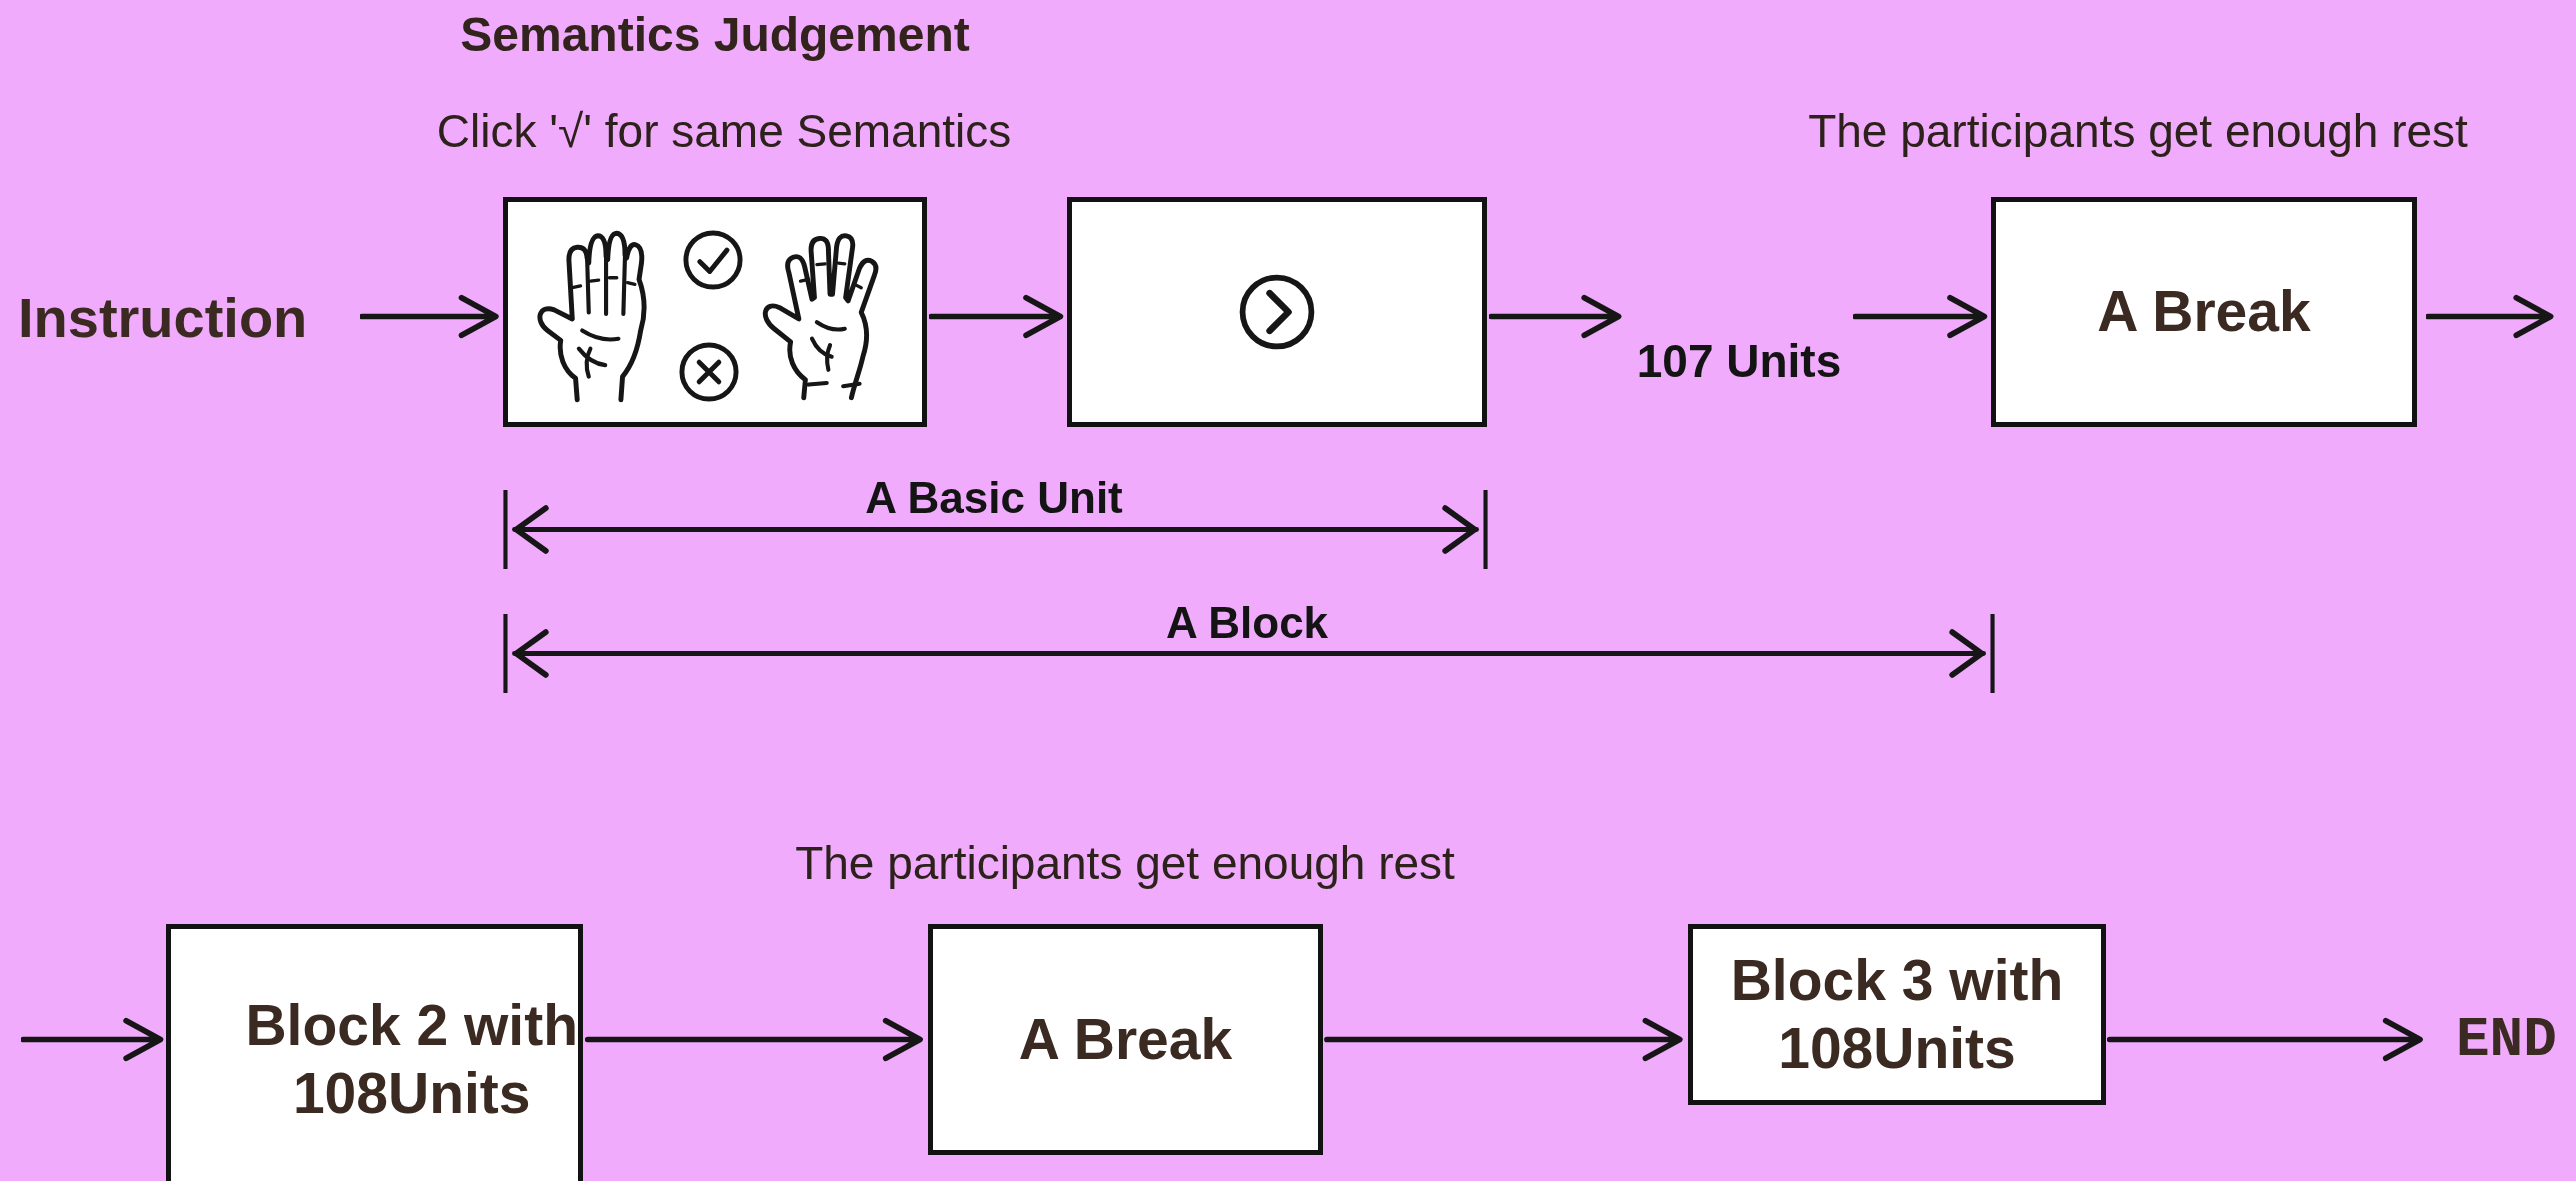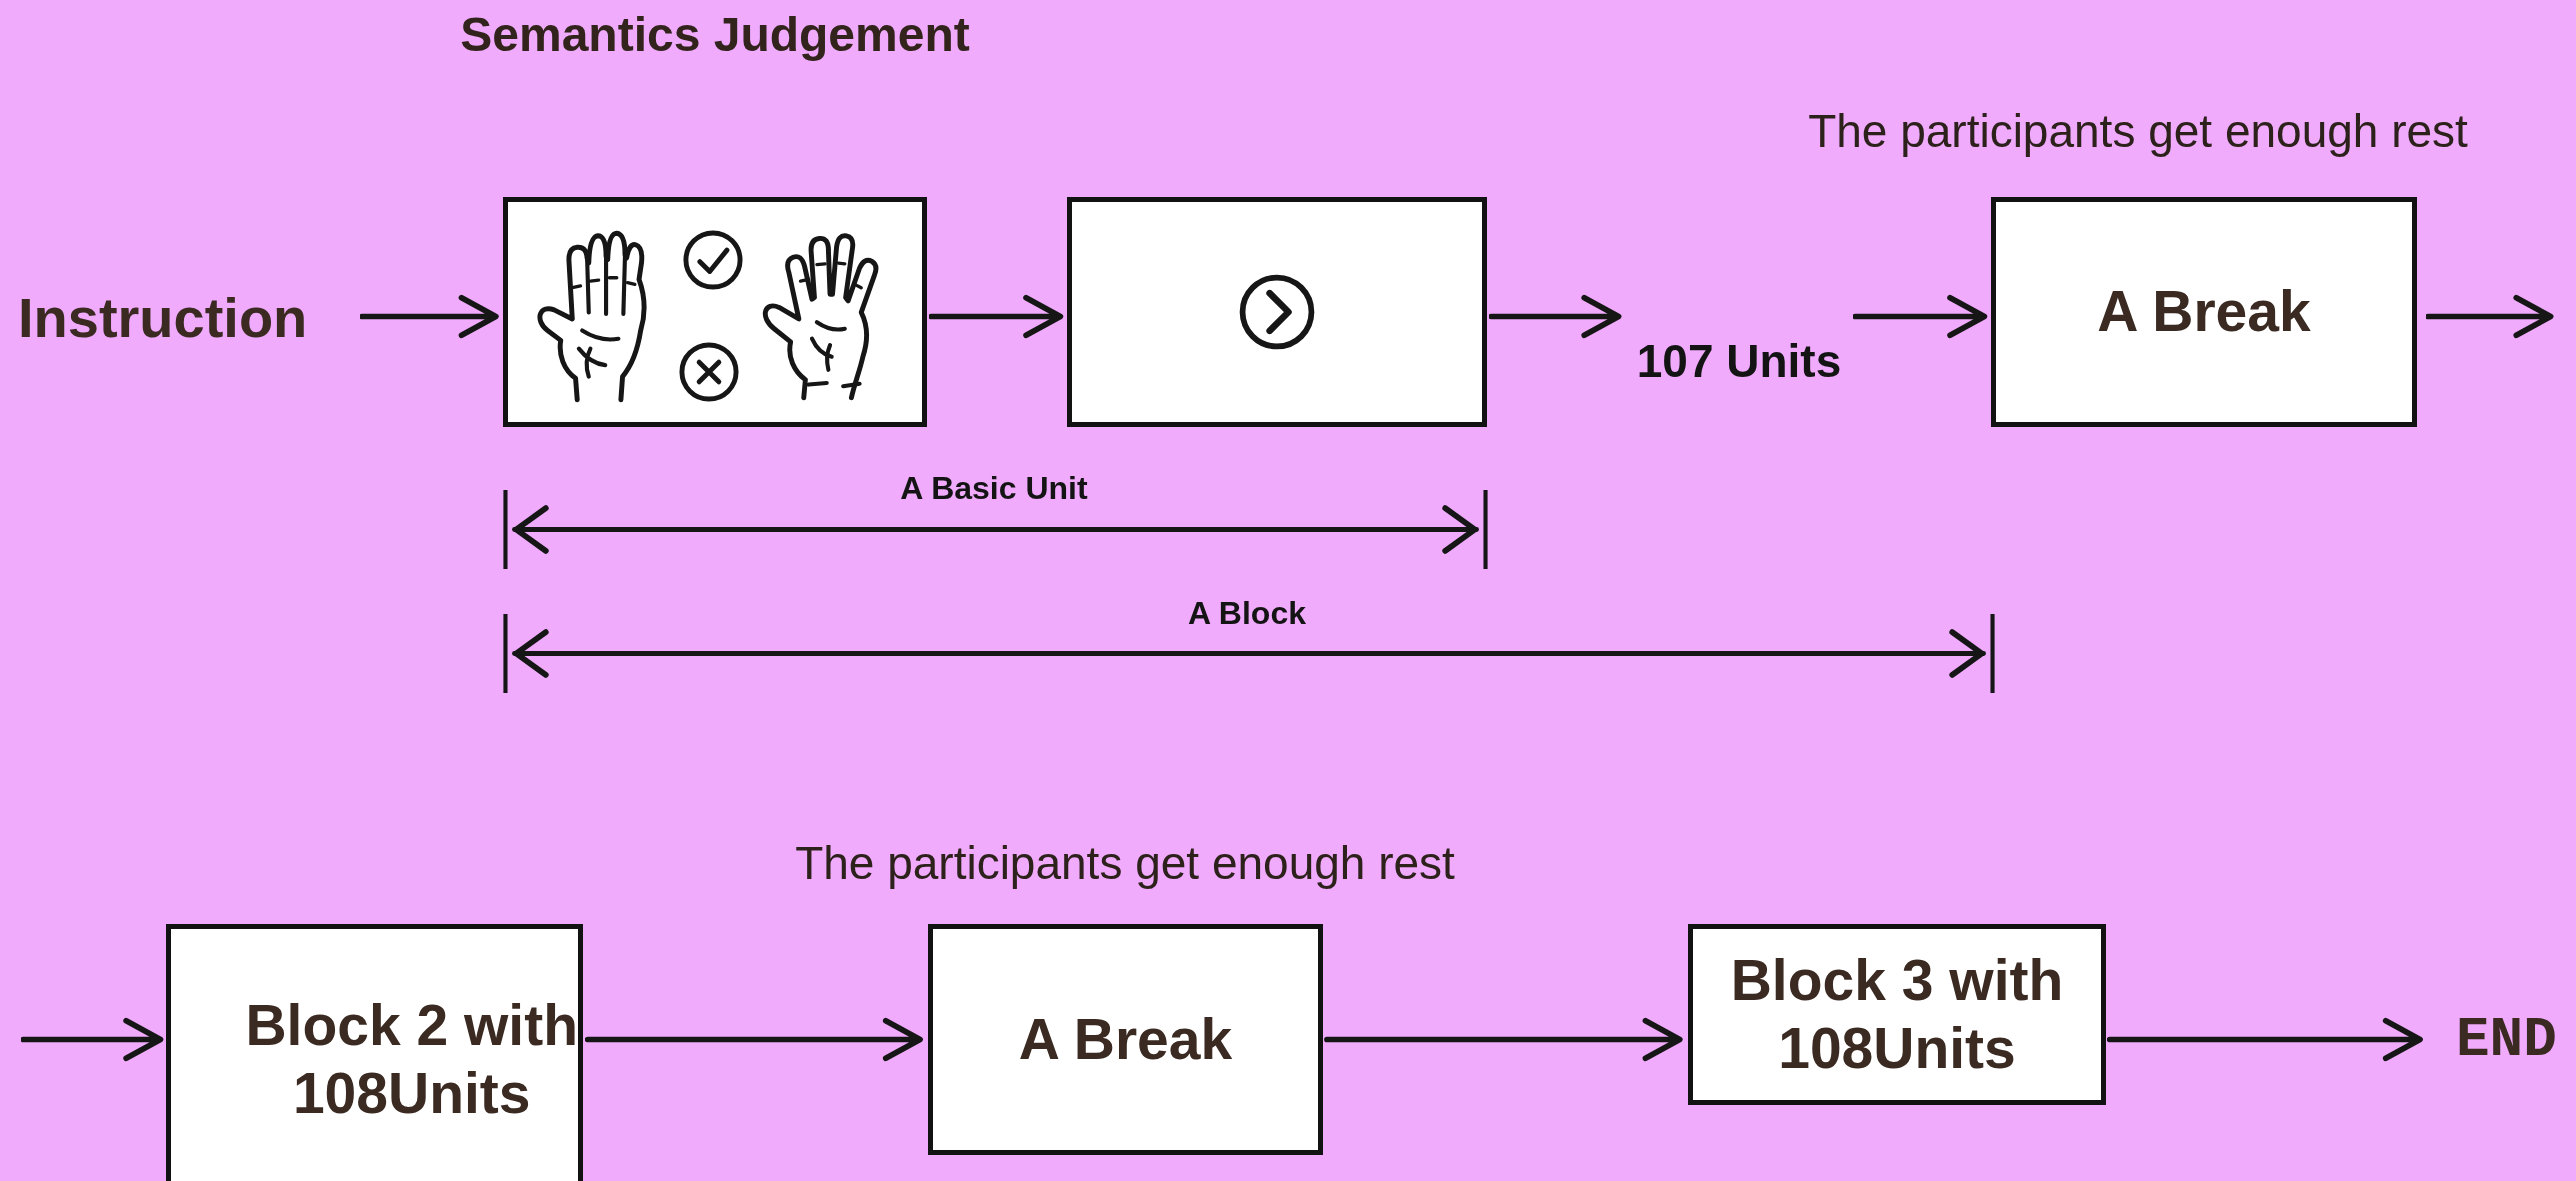--- a/index.html
+++ b/index.html
@@ -14,37 +14,38 @@
        font-size:46px;color:#2d211b;line-height:53px;}
   .cap.bold{font-weight:bold;font-size:48px;color:#32241d;}
 
   
   .big-label{position:absolute;font-weight:bold;font-size:56px;line-height:66px;
              color:#3a2a22;white-space:nowrap;}
 
   
   .black-label{position:absolute;transform:translateX(-50%);font-weight:bold;
                font-size:46px;line-height:54px;color:#141414;white-space:nowrap;}
-  .span-label{font-size:32px;}
+  .span-label{font-size:44px;margin-top:10px;}
 
   
   .pbox{position:absolute;box-sizing:border-box;background:#ffffff;
         border:5.8px solid #121212;display:flex;align-items:center;justify-content:center;}
   .pbox .box-label{font-weight:bold;font-size:57px;line-height:1.18;color:#3a2a22;
                    text-align:center;white-space:pre-line;}
 
   svg{display:block;}
   .stroke{fill:none;stroke:#161616;stroke-linecap:round;stroke-linejoin:round;}
 </style>
 </head>
 <body>
 
 <div class="canvas">
 
   <div class="cap bold" style="left:715px;top:8.2px;">Semantics Judgement</div>
+  <div class="cap" style="left:724px;top:105px;">Click '√' for same Semantics</div>
   <div class="cap" style="left:725px;top:196px;">Otherwise click '×'</div>
 
 
   <div class="cap" style="left:2138px;top:105px;">The participants get enough rest</div>
 
   <div class="big-label" style="left:18px;top:285px;">Instruction</div>
 
   <svg class="abs" style="left:360px;top:292px;" width="141" height="49" viewBox="0 0 172 60">
     <path class="stroke" stroke-width="7" d="M2 30 H156 M124 7 L166 30 L124 53"></path>
   </svg>

